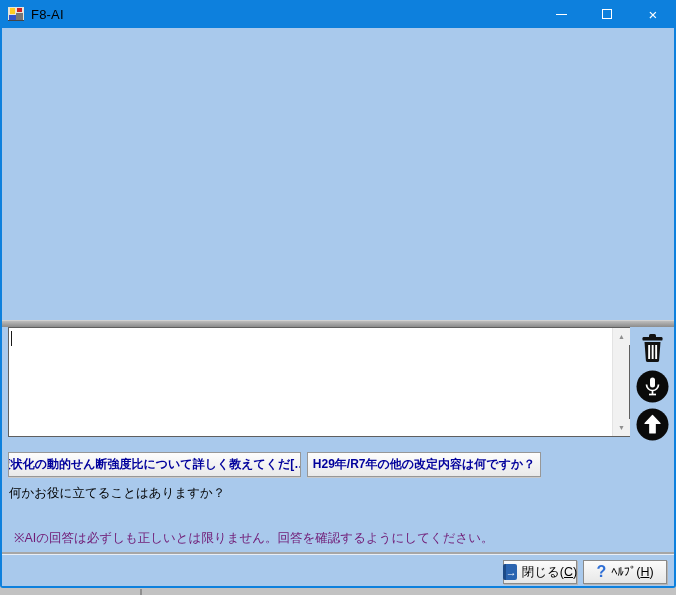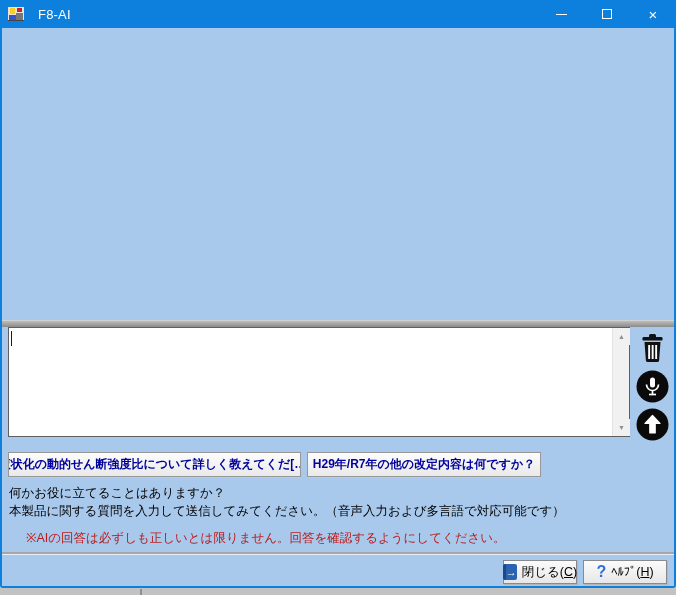--- a/index.html
+++ b/index.html
@@ -4,21 +4,21 @@
 <style>
   * { margin:0; padding:0; box-sizing:border-box; }
   html,body { width:676px; height:595px; }
   body { font-family:"Liberation Sans", sans-serif; position:relative; background:#c2c2c2; overflow:hidden; }
 
   .window { position:absolute; left:0; top:0; width:676px; height:588px; background:#0d80dd; border-radius:0 0 3px 3px; }
 
   
   .titlebar { position:absolute; left:0; top:0; width:676px; height:28px; background:#0d80dd; display:flex; align-items:center; }
   .app-icon { width:16px; height:16px; margin-left:8px; display:inline-block; }
-  .win-title { color:#ffffff; font-size:13px; margin-left:14px; letter-spacing:.2px; }
+  .win-title { color:#000000; font-size:13px; margin-left:7px; letter-spacing:.2px; }
   .win-controls { position:absolute; right:0; top:0; height:28px; display:flex; }
   .win-btn { width:46px; height:28px; display:flex; align-items:center; justify-content:center; color:#fff; background:transparent; border:none; cursor:default; }
   .min-glyph { width:11px; height:1px; background:#fff; display:block; }
   .max-glyph { width:10px; height:10px; border:1px solid #fff; display:block; }
   .close-glyph { font-size:15px; line-height:1; color:#fff; }
 
   
   .client { position:absolute; left:2px; top:28px; width:672px; height:558px; background:#a9c9ec; overflow:hidden; }
 
   .query-banner { position:absolute; left:235px; top:5px; width:431px; height:19px; background:#00e000; color:#000;
@@ -47,21 +47,21 @@
   .sugg { position:absolute; top:424px; height:25px; background:linear-gradient(#fdfdfd,#e9e9e9); border:1px solid #979797;
           box-shadow:0 1px 0 #c9c9c9; color:#00009c; font-weight:bold; font-size:12px; font-family:"Liberation Sans",sans-serif;
           display:flex; align-items:center; justify-content:center; white-space:nowrap; overflow:hidden; padding:0 3px; }
   .sugg1 { left:6px; width:293px; }
   .sugg2 { left:305px; width:234px; }
 
   
   .status-line { position:absolute; left:7px; color:#000; font-size:12.5px; white-space:nowrap; }
   .status1 { top:457px; }
   .status2 { top:475px; }
-  .warning { position:absolute; left:24px; top:501px; color:#b91c1c; font-size:12.5px; white-space:nowrap; }
+  .warning { position:absolute; left:12px; top:501px; color:#701a75; font-size:12.5px; white-space:nowrap; }
 
   .footer-divider { position:absolute; left:0; top:524px; width:672px; height:2px; background:#a6a6a6; box-shadow:0 1px 0 #e8eef7; }
 
   
   .footer-btn { position:absolute; top:532px; height:24px; background:linear-gradient(#fbfbfb,#e7e7e7); border:1px solid #8a8a8a;
                 box-shadow:1px 1px 0 #b5b5b5; font-size:12.5px; color:#000; font-family:"Liberation Sans",sans-serif;
                 display:flex; align-items:center; justify-content:center; gap:5px; white-space:nowrap; }
   .btn-close { left:501px; width:74px; }
   .btn-help { left:581px; width:84px; }
   .exit-icon { width:16px; height:16px; background:#2a64b0; border-radius:2px; color:#fff; font-size:11px; font-weight:bold;
@@ -147,21 +147,20 @@
           <circle cx="16.5" cy="16.5" r="16" fill="#0a0a0a"></circle>
           <path d="M16.5 7.5 L24 15.5 H19.2 V25 H13.8 V15.5 H9 Z" fill="#fff" stroke="#fff" stroke-linejoin="round" stroke-width="1.2"></path>
         </svg>
       </span>
     </button>
 
     <button class="sugg sugg1">液状化の動的せん断強度比について詳しく教えてくだ[…]</button>
     <button class="sugg sugg2">H29年/R7年の他の改定内容は何ですか？</button>
 
     <div class="status-line status1">何かお役に立てることはありますか？</div>
-    <div class="status-line status2">本製品に関する質問を入力して送信してみてください。（音声入力および多言語で対応可能です）</div>
     <div class="warning">※AIの回答は必ずしも正しいとは限りません。回答を確認するようにしてください。</div>
 
     <div class="footer-divider"></div>
 
     <button class="footer-btn btn-close">
       <span class="exit-icon">→</span>
       <span><span>閉じる(</span><span class="u">C</span><span>)</span></span>
     </button>
     <button class="footer-btn btn-help">
       <span class="q-icon">?</span>

